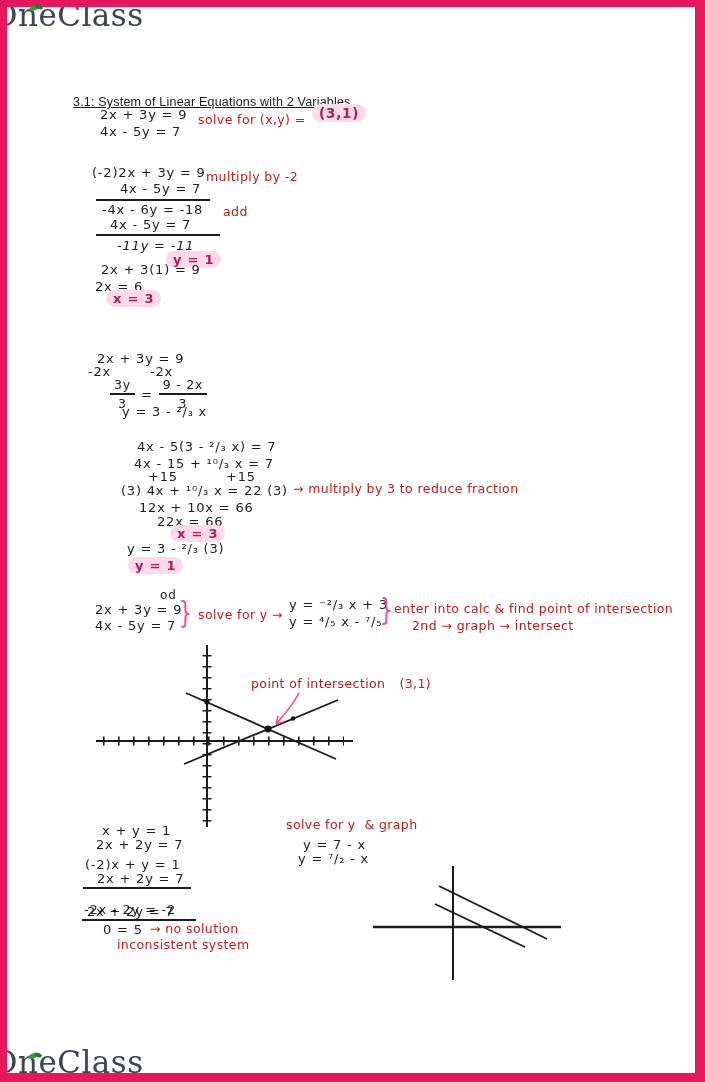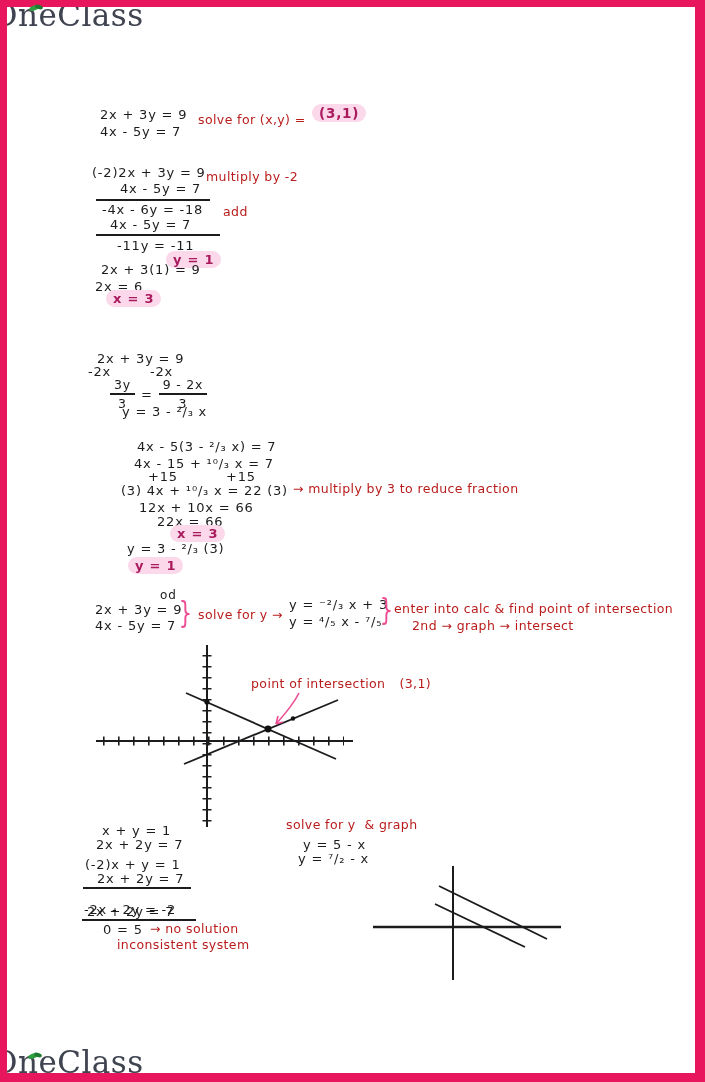--- a/index.html
+++ b/index.html
@@ -57,35 +57,36 @@
   <div class="frame frame-left"></div>
   <div class="frame frame-right"></div>
   <div class="frame frame-bottom"></div>
 
   <div class="logo" style="left:-8px; top:-3px;">OneClass</div>
   <svg class="leaf" style="left:27px; top:2px;" width="18" height="11" viewBox="0 0 18 11">
     <ellipse cx="7" cy="6" rx="5" ry="2.4" fill="#2f9e41" transform="rotate(-22 7 6)"></ellipse>
     <ellipse cx="12" cy="5" rx="4" ry="2" fill="#1d7a2e" transform="rotate(18 12 5)"></ellipse>
   </svg>
 
+  <div class="title">3.1: System of Linear Equations with 2 Variables</div>
 
   <div class="hw" style="left:100px; top:107px;">2x + 3y = 9</div>
   <div class="hw" style="left:100px; top:124px;">4x - 5y = 7</div>
   <div class="hw pink" style="left:198px; top:112px;">solve for (x,y) =</div>
   <div class="hw" style="left:312px; top:105px;"><span class="hl dkpink" style="font-size:13.5px;">(3,1)</span></div>
 
   <div class="hw" style="left:92px; top:165px;">(-2)2x + 3y = 9</div>
   <div class="hw pink" style="left:206px; top:169px;">multiply by -2</div>
   <div class="hw" style="left:120px; top:181px;">4x - 5y = 7</div>
   <div class="rule" style="left:96px; top:199px; width:114px;"></div>
   <div class="hw" style="left:102px; top:202px;">-4x - 6y = -18</div>
   <div class="hw pink" style="left:223px; top:204px;">add</div>
   <div class="hw" style="left:110px; top:217px;">4x - 5y = 7</div>
   <div class="rule" style="left:96px; top:234px; width:124px;"></div>
-  <div class="hw" style="left:117px; top:238px;">-11y = -11</div>
+  <div class="hw" style="left:117px; top:238px;font-style:italic;">-11y = -11</div>
   <div class="hw" style="left:166px; top:252px;"><span class="hl">y = 1</span></div>
 
   <div class="hw" style="left:101px; top:262px;">2x + 3(1) = 9</div>
   <div class="hw" style="left:95px; top:279px;">2x = 6</div>
   <div class="hw" style="left:106px; top:291px;"><span class="hl">x = 3</span></div>
 
   <div class="hw" style="left:97px; top:351px;">2x + 3y = 9</div>
   <div class="hw" style="left:88px; top:364px;">-2x</div>
   <div class="hw" style="left:150px; top:364px;">-2x</div>
   <div class="hw fracline" style="left:110px; top:377px;">
@@ -139,21 +140,21 @@
   <div class="hw" style="left:97px; top:871px;">2x + 2y = 7</div>
   <div class="rule" style="left:83px; top:887px; width:108px;"></div>
   <div class="hw" style="left:84px; top:890px;margin-top:12px;">-2x - 2y = -2</div>
   <div class="hw" style="left:87px; top:904px;">2x + 2y = 7</div>
   <div class="rule" style="left:82px; top:919px; width:114px;"></div>
   <div class="hw" style="left:103px; top:922px;">0 = 5</div>
   <div class="hw pink" style="left:150px; top:921px;text-align:center;">→ no solution</div>
   <div class="hw pink" style="left:117px; top:937px;">inconsistent system</div>
 
   <div class="hw pink" style="left:286px; top:817px;">solve for y  &amp; graph</div>
-  <div class="hw" style="left:303px; top:837px;">y = 5 - x</div>
+  <div class="hw" style="left:303px; top:837px;">y = 7 - x</div>
   <div class="hw" style="left:298px; top:851px;">y = ⁷/₂ - x</div>
 
   <svg style="left:365px; top:858px;" width="220" height="145" viewBox="0 0 220 145">
     <line x1="88" y1="8" x2="88" y2="122" stroke="#1c1c1e" stroke-width="2"></line>
     <line x1="8" y1="69" x2="196" y2="69" stroke="#1c1c1e" stroke-width="2.4"></line>
     <line x1="74" y1="28" x2="182" y2="81" stroke="#1c1c1e" stroke-width="1.8"></line>
     <line x1="70" y1="46" x2="160" y2="89" stroke="#1c1c1e" stroke-width="1.8"></line>
   </svg>
 
   <div class="logo" style="left:-8px; top:1044px;">OneClass</div>

